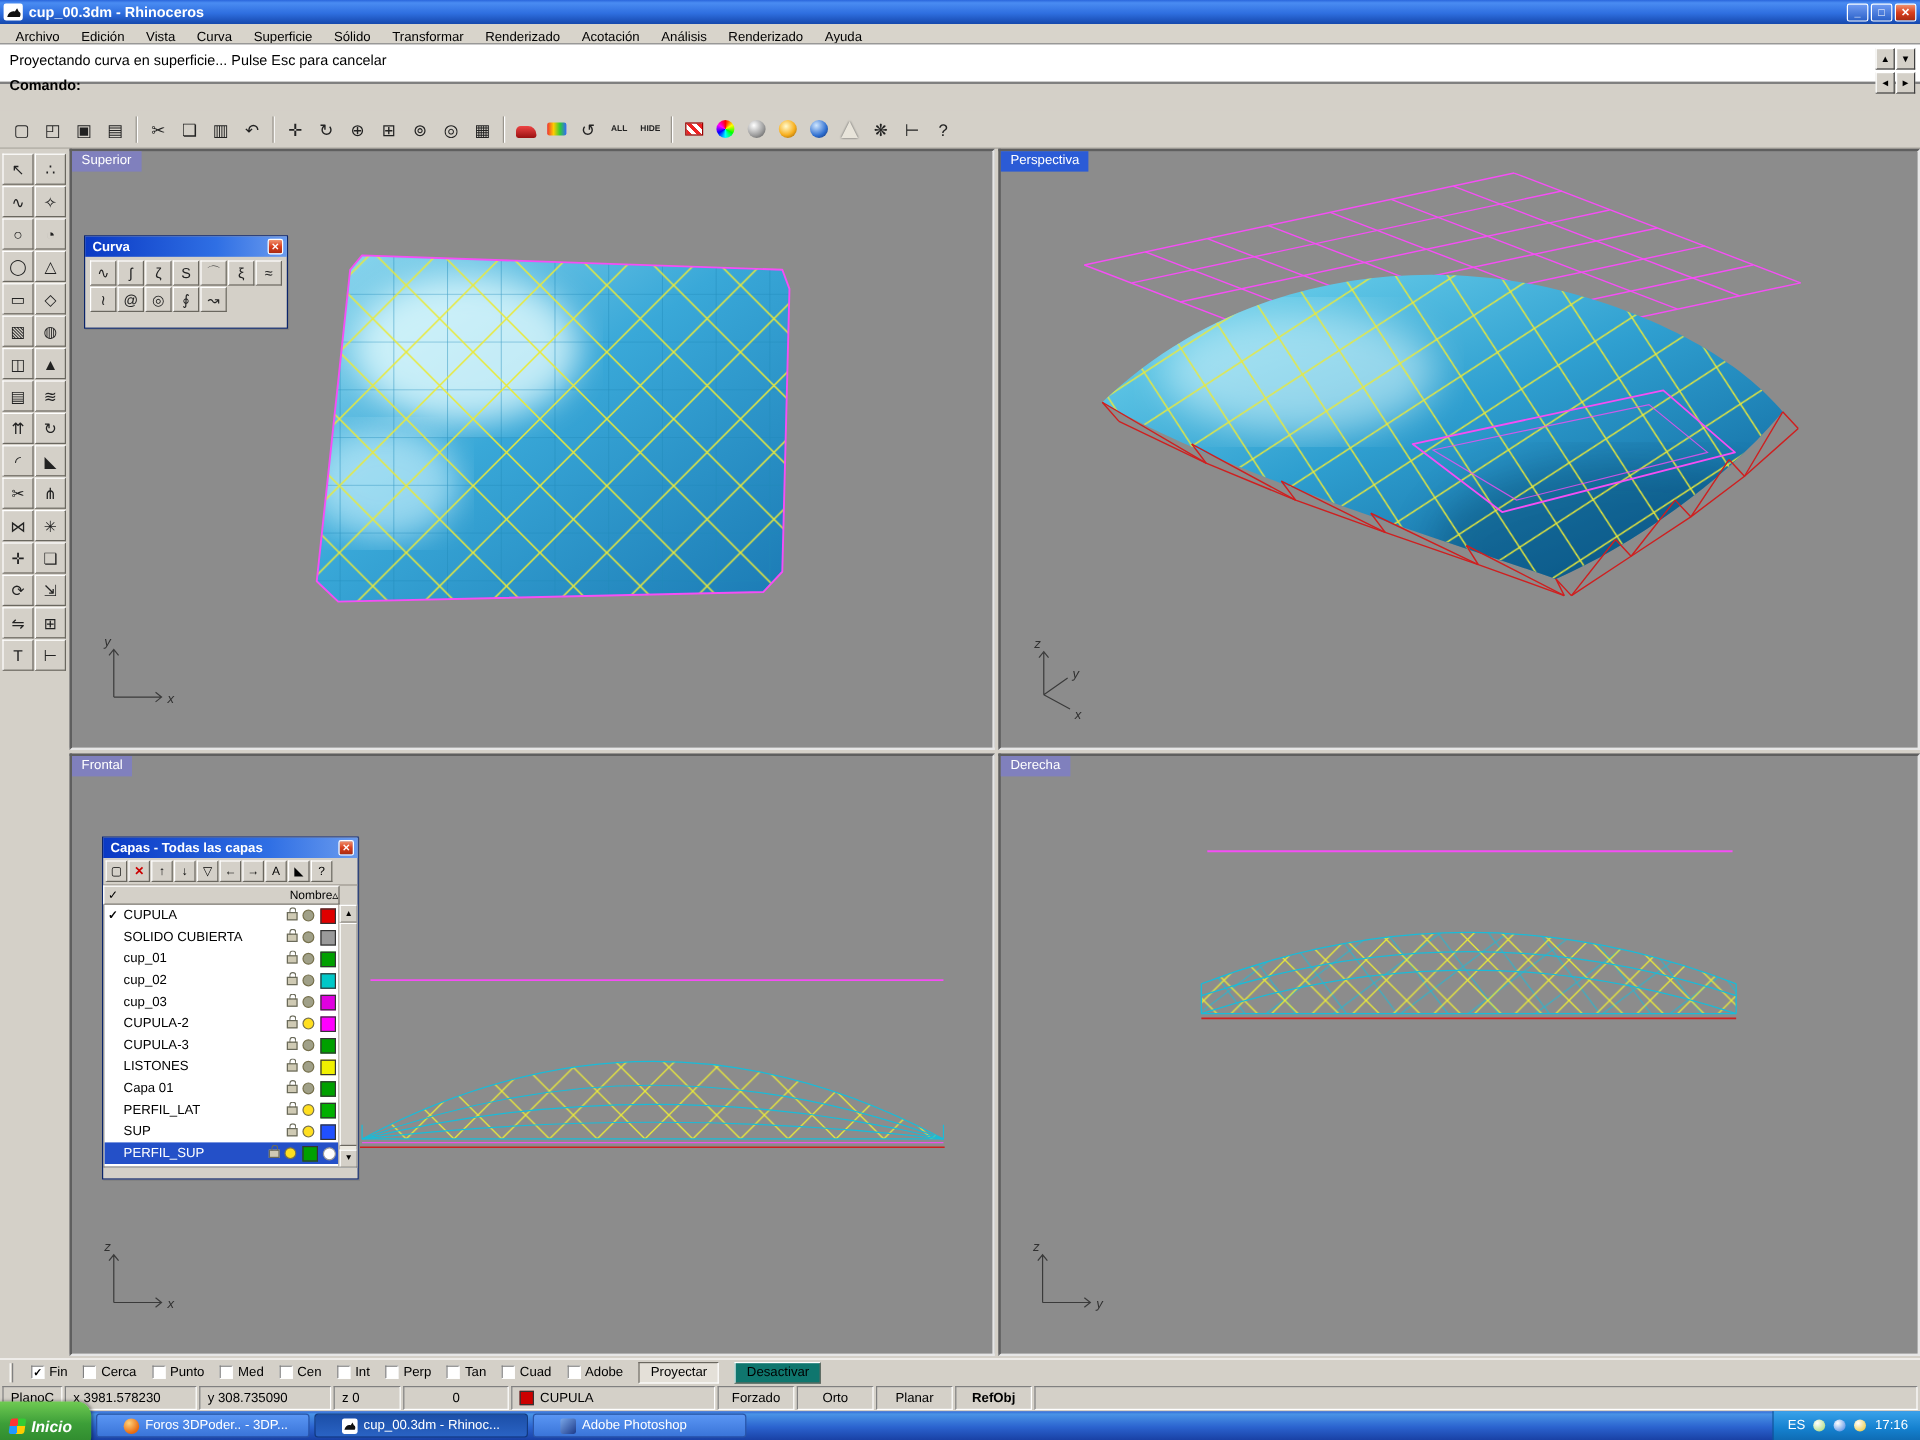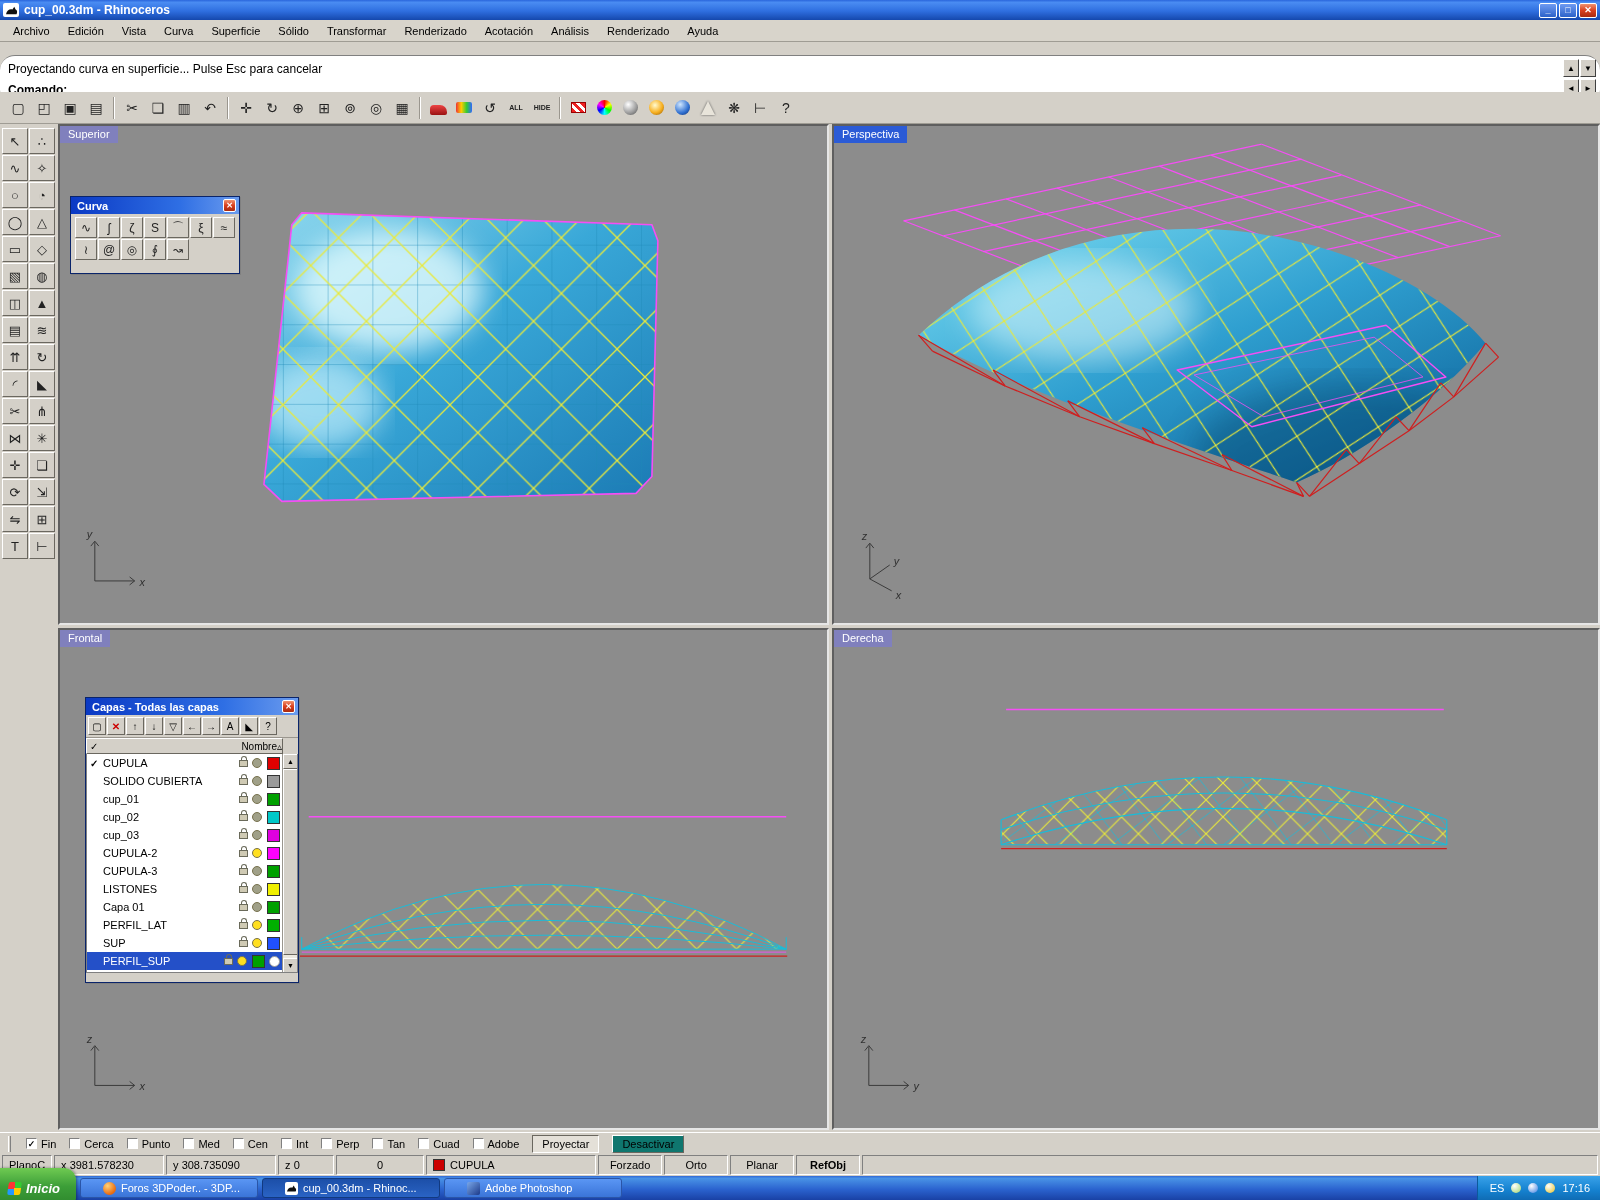--- a/index.html
+++ b/index.html
@@ -16,22 +16,22 @@
   .wbtn{width:18px;height:15px;border:1px solid #fff;border-radius:2px;color:#fff;font-size:9px;line-height:13px;text-align:center;
     background:linear-gradient(180deg,#6f9bf2,#2c62c9);}
   .wbtn.close{background:linear-gradient(180deg,#f0926f,#d93f1e 50%,#a92a10);}
 
   
   #menubar{position:absolute;left:0;top:20px;width:1600px;height:22px;background:#d8d4cb;
     border-bottom:1px solid #9f9c94;display:flex;align-items:center;padding-left:4px;}
   .menu-item{padding:3px 9px;cursor:default;}
 
   
-  #cmdarea{position:absolute;left:0;top:55px;width:1600px;height:50px;background:#fff;
-    border-top:1px solid #808080;border-bottom:2px solid #808080;padding:3px 8px;font-size:12px;border-radius:15px;}
+  #cmdarea{position:absolute;left:0;top:36px;width:1600px;height:34px;background:#fff;
+    border-top:1px solid #808080;border-bottom:2px solid #808080;padding:3px 8px;font-size:12px;}
   #cmdarea .cline{height:21px;line-height:21px;}
   #cmdarea .prompt{font-weight:bold;}
   .cmdctrl{position:absolute;right:4px;top:3px;display:flex;flex-direction:column;gap:2px;align-items:flex-end;}
   .cmdctrl .row{display:flex;gap:1px;}
   .cbtn{width:16px;height:18px;font-size:8px;line-height:17px;text-align:center;background:#d4d0c8;
     border:1px solid;border-color:#fff #404040 #404040 #fff;}
 
   
   #toolbar{position:absolute;left:0;top:92px;width:1600px;height:32px;background:#d4d0c8;
     border-bottom:1px solid #9f9c94;display:flex;align-items:center;gap:2px;padding-left:6px;}

